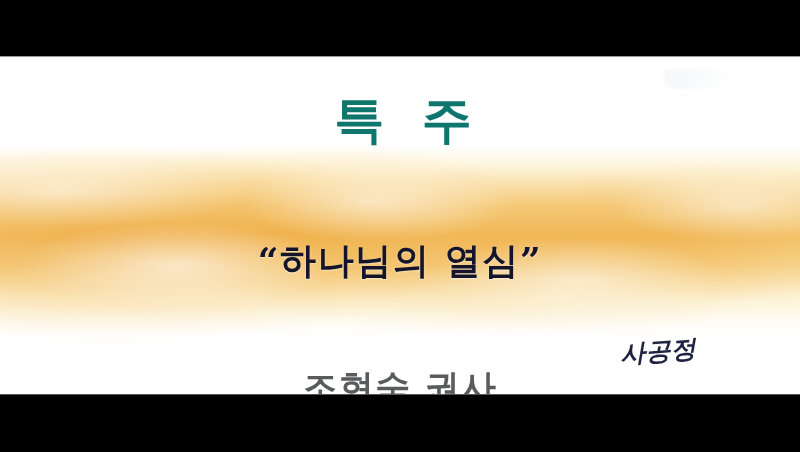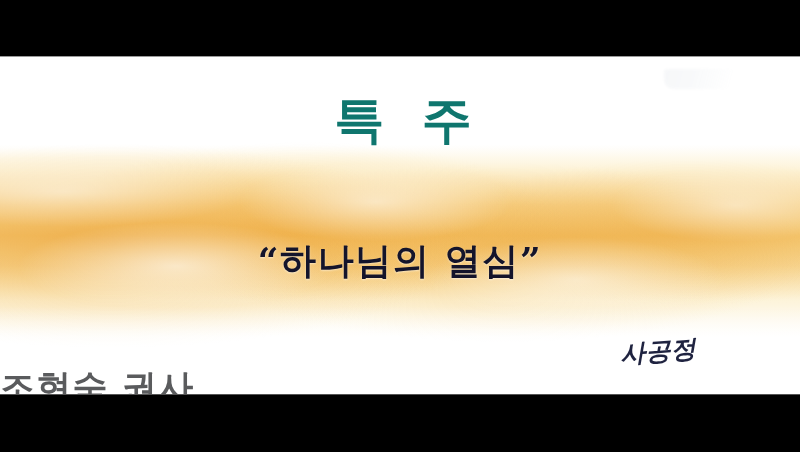--- a/index.html
+++ b/index.html
@@ -171,21 +171,21 @@
     transform-origin: right center;
     text-shadow: 0 1px 1px rgba(255,255,255,.45);
     white-space: pre;
   }
 
   .performer {
     position: absolute;
     top: 307px;
     left: 0;
     width: 100%;
-    text-align: left;
+    text-align: center;
     font-family: "DejaVu Sans", "Liberation Sans", sans-serif;
     font-weight: 700;
     font-size: 35px;
     letter-spacing: .035em;
     color: #5a5b5d;
     text-shadow: 0 1px 1px rgba(255,255,255,.6);
     white-space: pre;
   }
 </style>
 </head>

